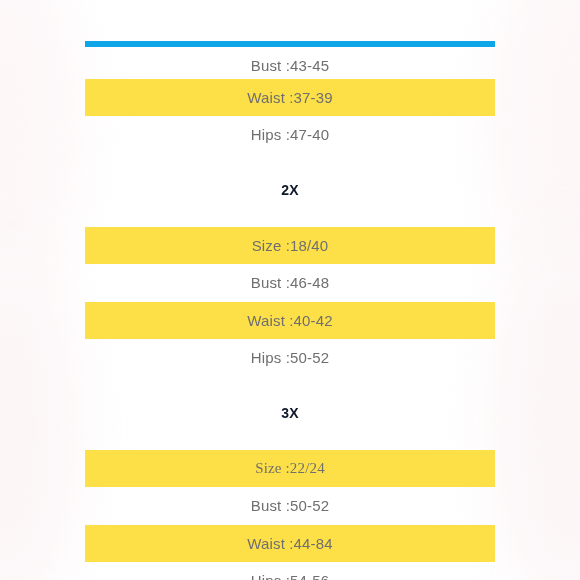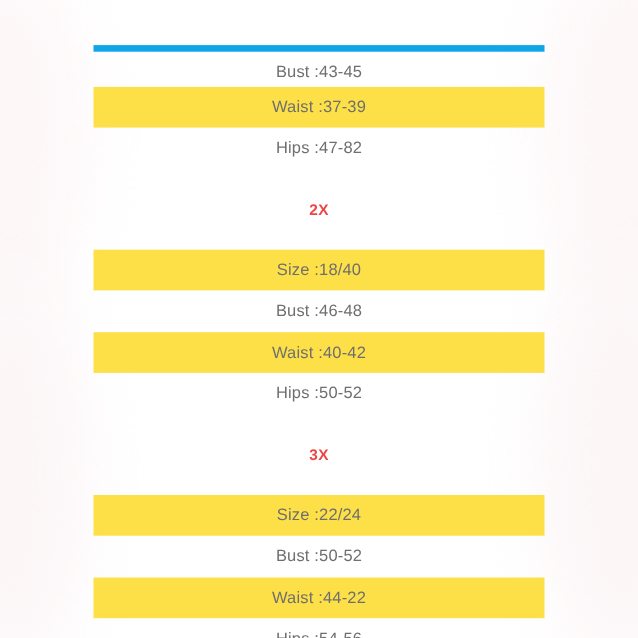--- a/index.html
+++ b/index.html
@@ -78,21 +78,21 @@
     background: #fde047;
   }
   .row.topline {
     border-top: 6px solid #0ea5e9;
   }
 
   .section-heading {
     text-align: center;
     font-size: 14px;
     font-weight: bold;
-    color: #ef4444;
+    color: #0f172a;
     letter-spacing: 0.3px;
     height: 37px;
     line-height: 37px;
   }
 
   .gap {
     height: 18px;
   }
 </style>
 </head>
@@ -102,29 +102,29 @@
   <div class="blob b1"></div>
   <div class="blob b2"></div>
   <div class="blob b3"></div>
   <div class="blob b4"></div>
 </div>
 
 <div id="chart-panel">
   <div class="table" id="table-root">
       <div class="row topline" style="position: absolute; top: 41px; left: 0px; width: 100%;">Bust :43-45</div>
       <div class="row shaded" style="position: absolute; top: 78.5px; left: 0px; width: 100%;">Waist :37-39</div>
-      <div class="row" style="position: absolute; top: 116px; left: 0px; width: 100%;">Hips :47-82</div>
+      <div class="row" style="position: absolute; top: 116px; left: 0px; width: 100%;">Hips :47-40</div>
       <div class="gap" style="position: absolute; top: 153.5px; left: 0px; width: 100%;"></div>
       <div class="section-heading" style="position: absolute; top: 171.5px; left: 0px; width: 100%;">2X</div>
       <div class="gap" style="position: absolute; top: 208.5px; left: 0px; width: 100%;"></div>
       <div class="row shaded" style="position: absolute; top: 226.5px; left: 0px; width: 100%;">Size :18/40</div>
       <div class="row" style="position: absolute; top: 264px; left: 0px; width: 100%;">Bust :46-48</div>
       <div class="row shaded" style="position: absolute; top: 301.5px; left: 0px; width: 100%;">Waist :40-42</div>
       <div class="row" style="position: absolute; top: 339px; left: 0px; width: 100%;">Hips :50-52</div>
       <div class="gap" style="position: absolute; top: 376.5px; left: 0px; width: 100%;"></div>
       <div class="section-heading" style="position: absolute; top: 394.5px; left: 0px; width: 100%;">3X</div>
       <div class="gap" style="position: absolute; top: 431.5px; left: 0px; width: 100%;"></div>
-      <div class="row shaded" style="position: absolute; top: 449.5px; left: 0px; width: 100%;">Size :22/24</div>
+      <div class="row shaded" style="position: absolute; top: 449.5px; left: 0px; width: 100%; font-family: Liberation Serif, serif;">Size :22/24</div>
       <div class="row" style="position: absolute; top: 487px; left: 0px; width: 100%;">Bust :50-52</div>
-      <div class="row shaded" style="position: absolute; top: 524.5px; left: 0px; width: 100%;">Waist :44-22</div>
+      <div class="row shaded" style="position: absolute; top: 524.5px; left: 0px; width: 100%;">Waist :44-84</div>
       <div class="row" style="position: absolute; top: 562px; left: 0px; width: 100%;">Hips :54-56</div>
     </div>
 </div>
 
 </body></html>

